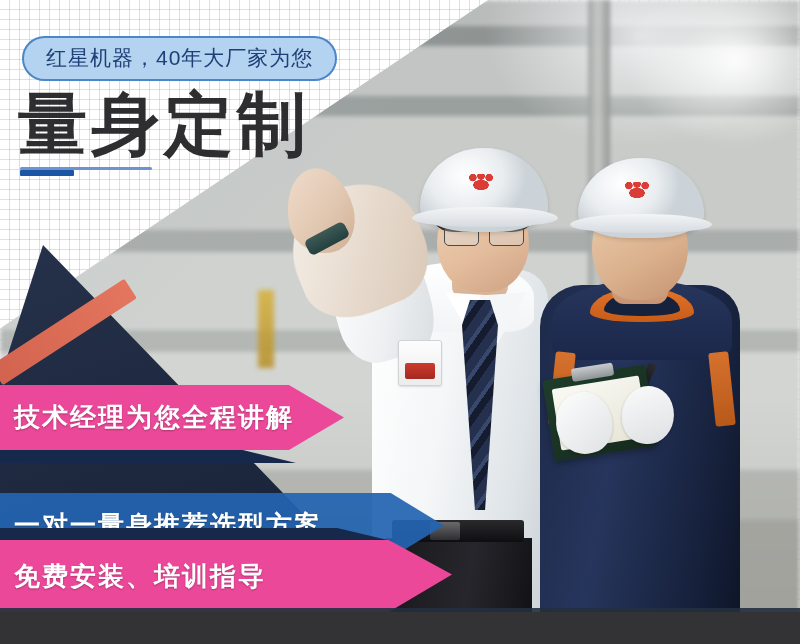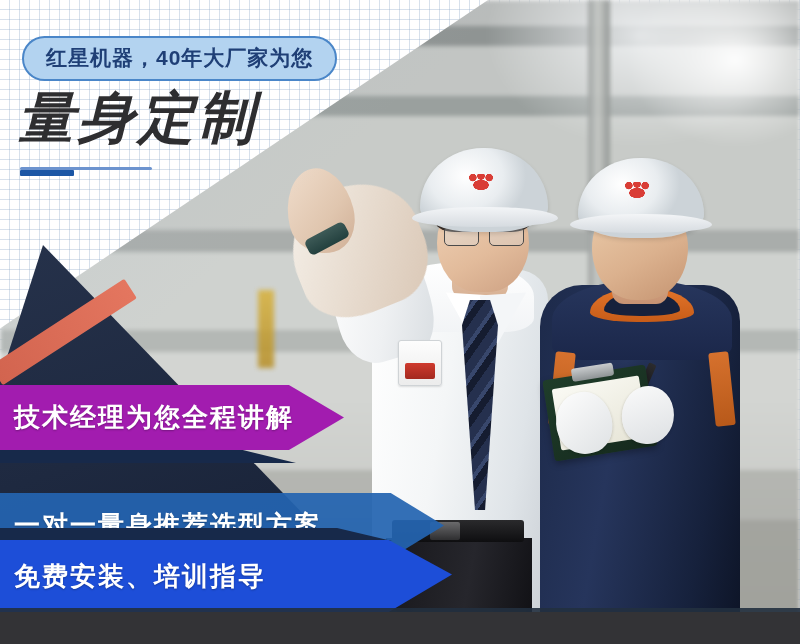--- a/index.html
+++ b/index.html
@@ -309,34 +309,33 @@
 
   
   .badge{
     position:absolute;left:22px;top:36px;
     padding:9px 22px 11px;
     background:#b3d3f0;
     border:2px solid #4a86c8;
     border-radius:24px;
     color:#1f3f76;
     font-size:21px;
-    font-weight:700;
+    font-weight:400;
     letter-spacing:1px;
     line-height:1;
     white-space:nowrap;
   }
   .headline{
     position:absolute;left:18px;top:90px;
-    font-size:56px;
+    font-size:69px;
     font-weight:900;
     color:#2e2e30;
     letter-spacing:4px;
     line-height:1;
     white-space:nowrap;
-    font-style:italic;
   }
   .rule-thin{
     position:absolute;left:20px;top:167px;width:132px;height:3px;
     background:#6d94cf;border-radius:2px;
   }
   .rule-thick{
     position:absolute;left:20px;top:170px;width:54px;height:6px;
     background:#1b56a5;border-radius:1px;
   }
 
@@ -347,21 +346,21 @@
     color:#ffffff;
     font-size:26px;
     font-weight:700;
     letter-spacing:2px;
     padding-left:14px;
     white-space:nowrap;
     text-shadow:0 1px 2px rgba(0,0,0,.28);
   }
   .b1{
     left:0;top:385px;width:330px;height:65px;
-    background:#a21caf;
+    background:#ec4899;
     -webkit-clip-path:polygon(0 0,84% 0,100% 50%,84% 100%,0 100%);
     clip-path:polygon(0 0,84% 0,100% 50%,84% 100%,0 100%);
   }
   .b1-shadow{
     position:absolute;left:0;top:450px;width:296px;height:13px;
     background:#17294a;
     -webkit-clip-path:polygon(0 0,82% 0,100% 100%,0 100%);
     clip-path:polygon(0 0,82% 0,100% 100%,0 100%);
   }
   .b2{
@@ -372,21 +371,21 @@
     margin-top:30px;
   }
   .b2-shadow{
     position:absolute;left:0;top:528px;width:392px;height:13px;
     background:#17294a;
     -webkit-clip-path:polygon(0 0,86% 0,100% 100%,0 100%);
     clip-path:polygon(0 0,86% 0,100% 100%,0 100%);
   }
   .b3{
     left:0;top:540px;width:438px;height:72px;
-    background:#1d4ed8;
+    background:#ec4899;
     -webkit-clip-path:polygon(0 0,86% 0,100% 48%,86% 100%,0 100%);
     clip-path:polygon(0 0,86% 0,100% 48%,86% 100%,0 100%);
   }
   .b3-shadow{
     position:absolute;left:0;top:612px;width:400px;height:10px;
     background:#17294a;
     -webkit-clip-path:polygon(0 0,88% 0,100% 100%,0 100%);
     clip-path:polygon(0 0,88% 0,100% 100%,0 100%);
   }
 

